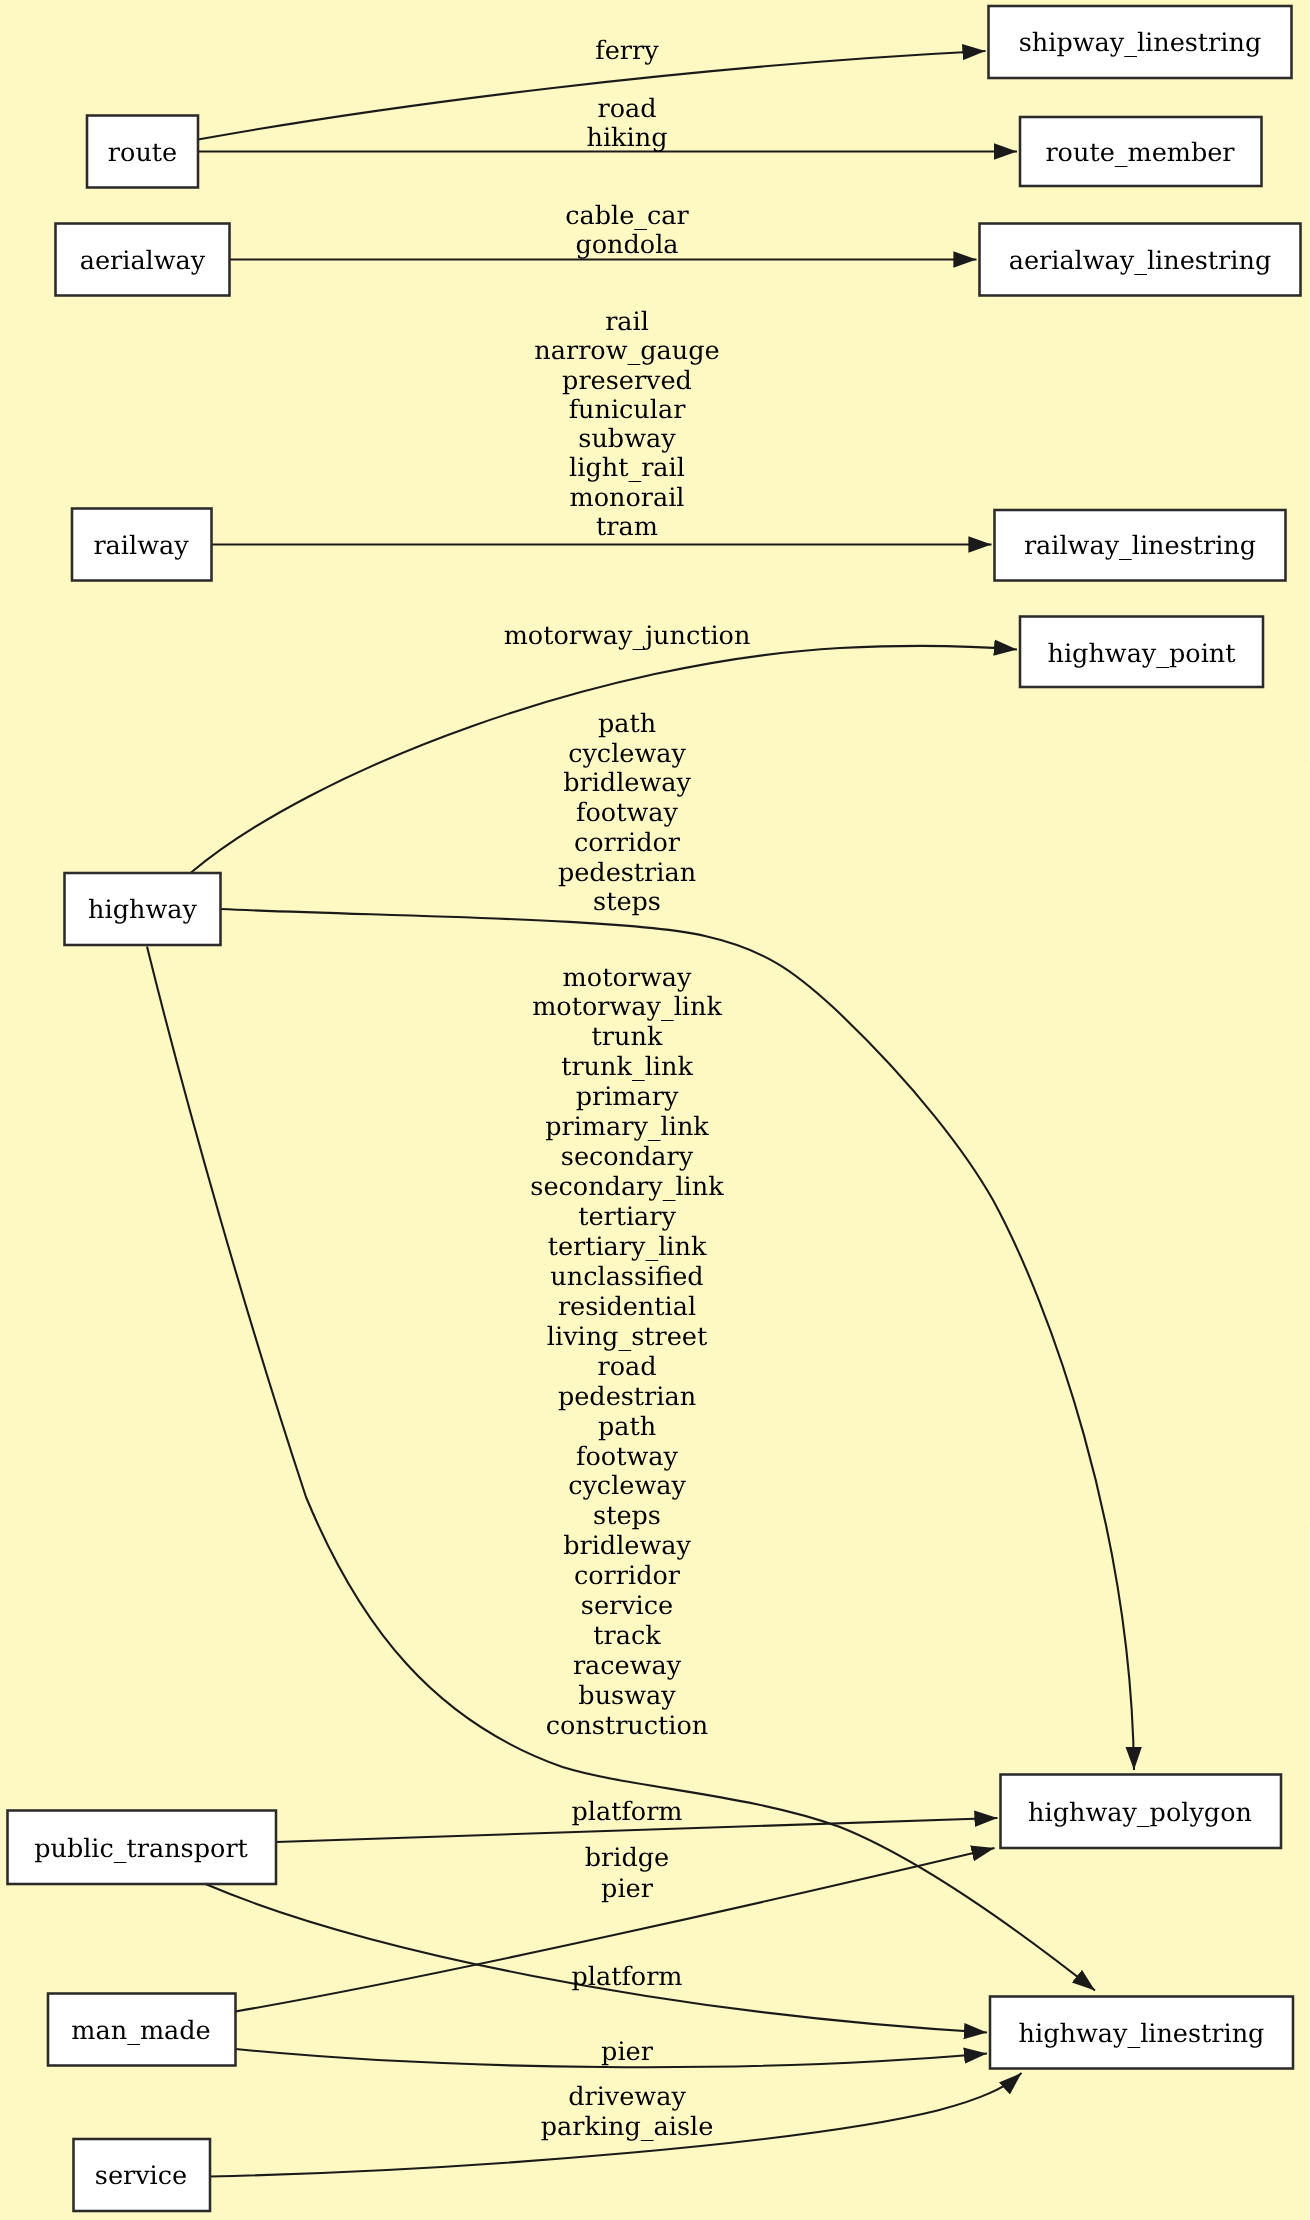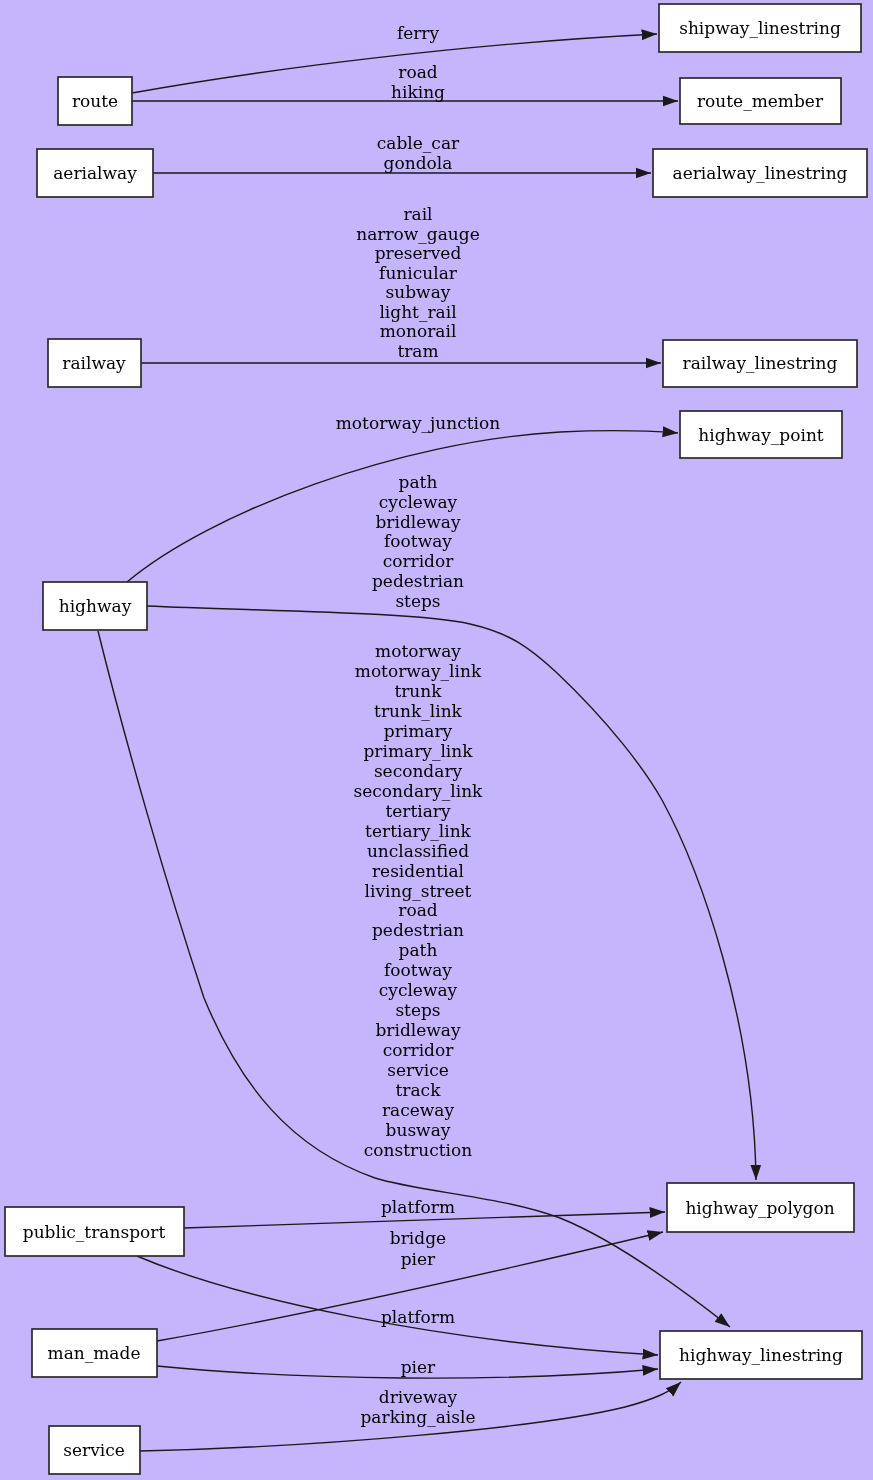--- a/index.html
+++ b/index.html
@@ -1,16 +1,16 @@
 <!DOCTYPE html>
 <html><head>
 <meta charset="utf-8">
 <style>
   html,body{margin:0;padding:0;background:#ffffff;}
-  .stage{position:relative;width:873px;height:1480px;background:#c4b5fd;overflow:hidden;}
+  .stage{position:relative;width:873px;height:1480px;background:#fef9c3;overflow:hidden;}
   svg{display:block;}
   .node-box{fill:#ffffff;stroke:#2b2b2b;stroke-width:1.7;}
   .edge{fill:none;stroke:#1a1a1a;stroke-width:1.4;}
   .node-label{font-family:"DejaVu Serif","Liberation Serif",serif;font-size:17px;fill:#000000;text-anchor:middle;}
   .edge-label{font-family:"DejaVu Serif","Liberation Serif",serif;font-size:17px;fill:#000000;text-anchor:middle;}
 </style>
 </head>
 <body>
 
 <div class="stage">

